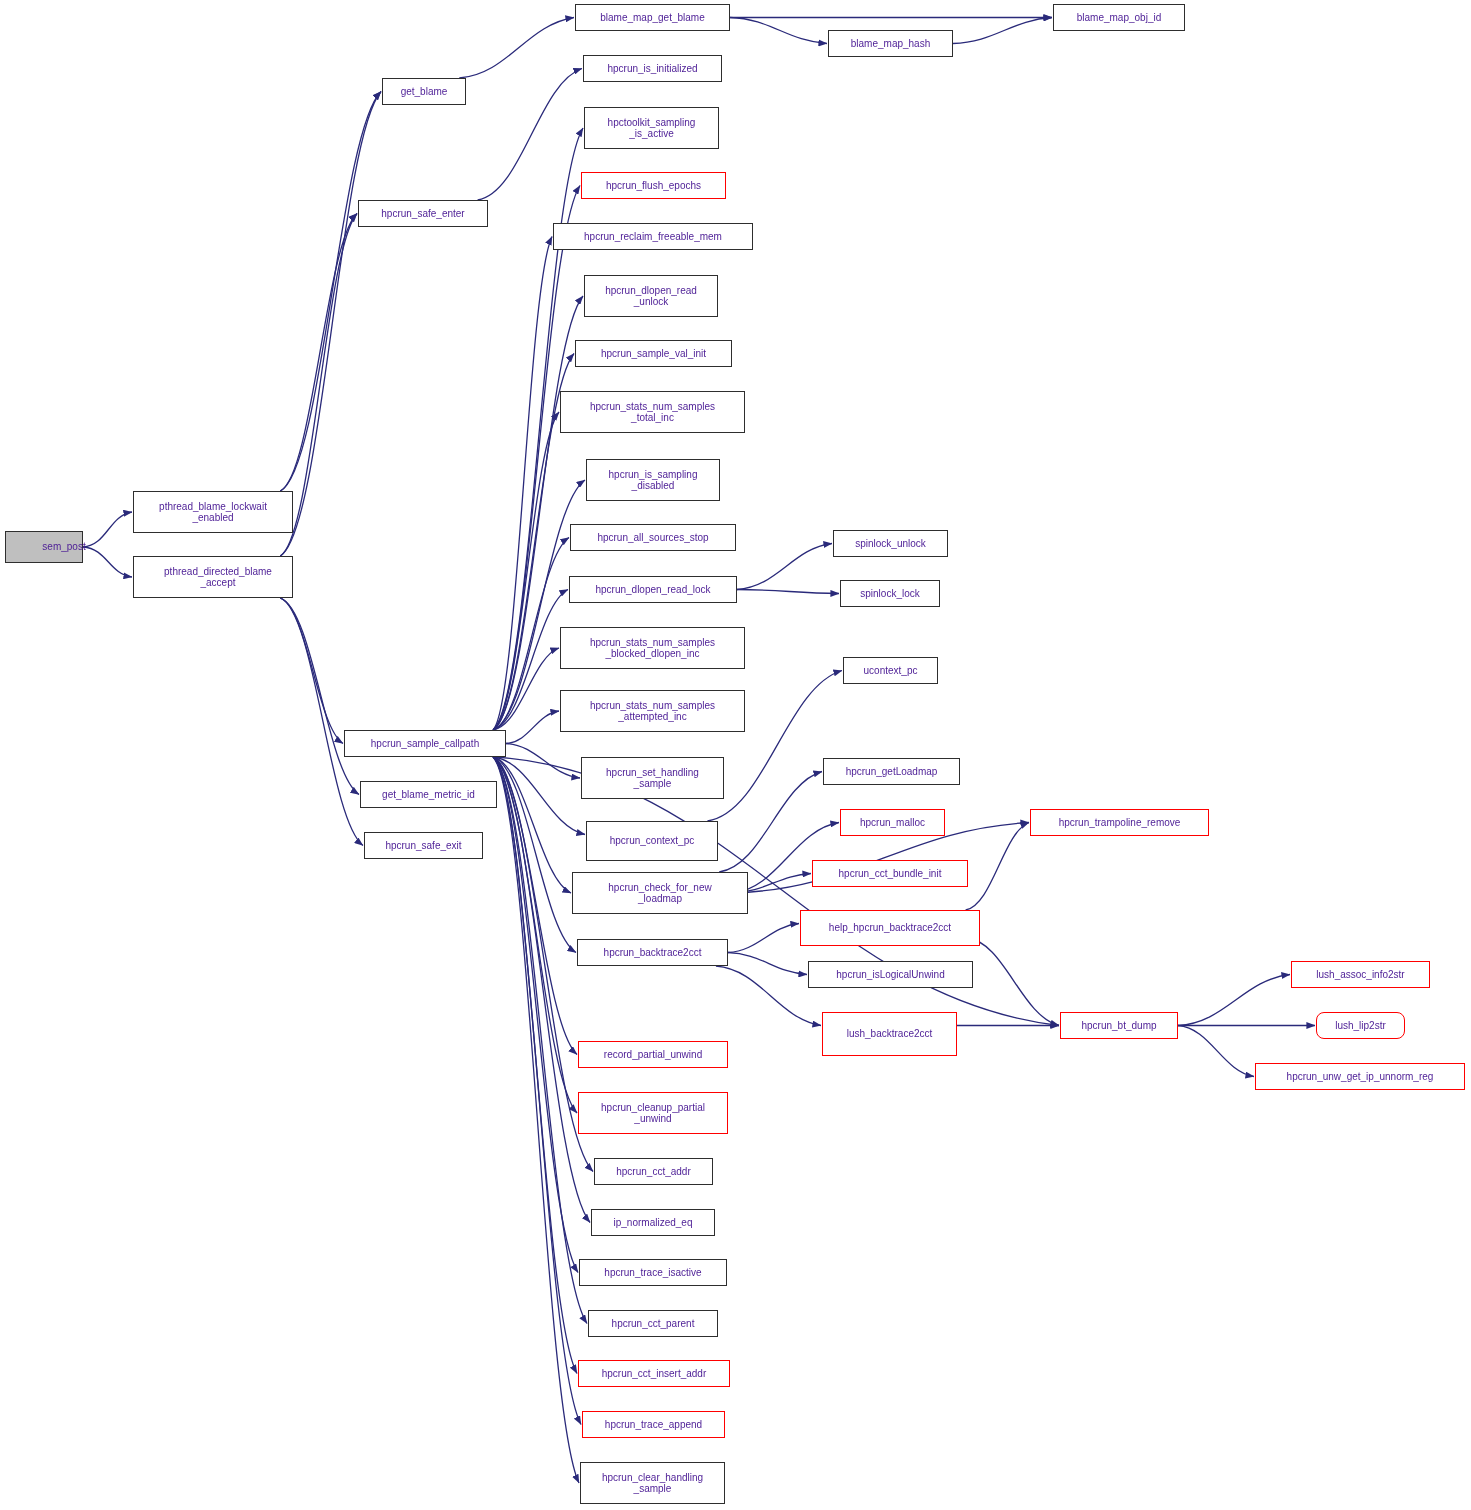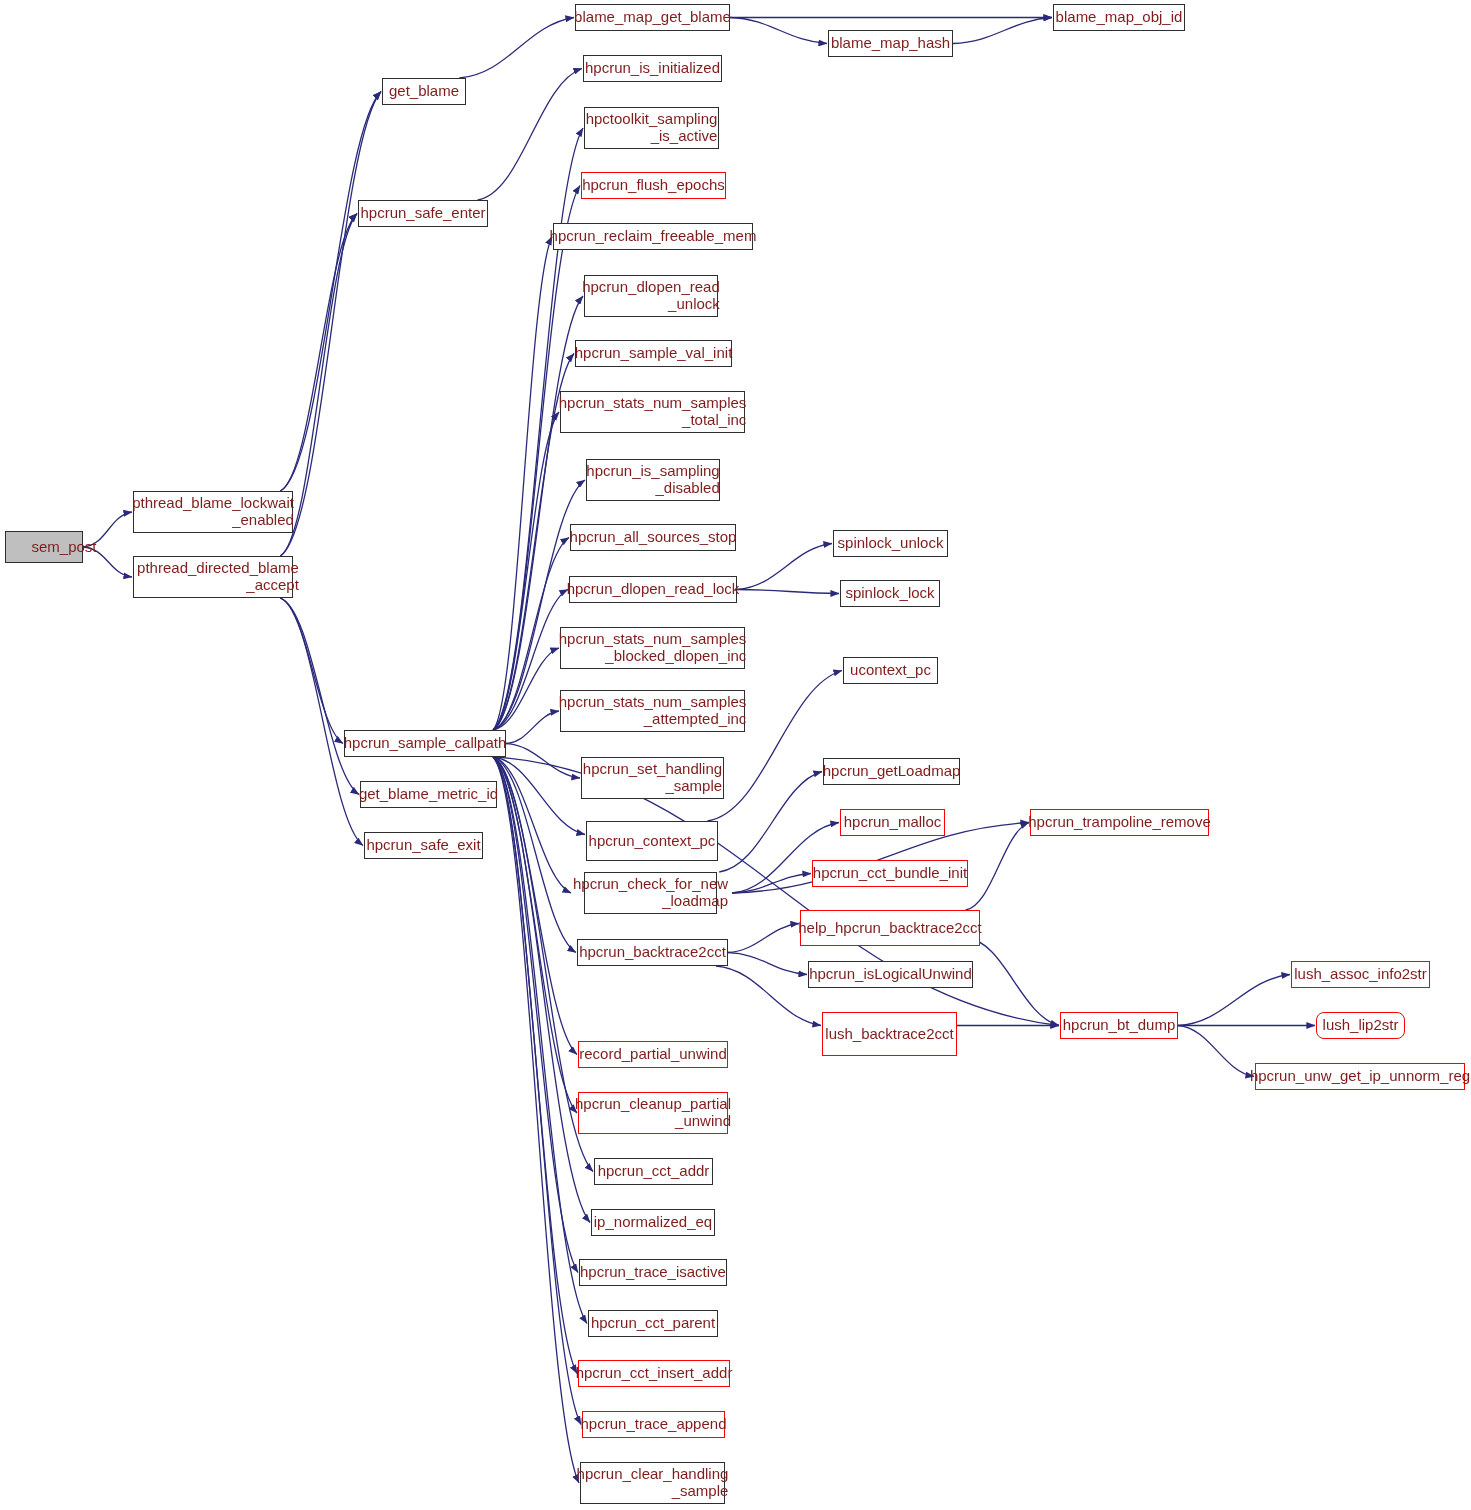--- a/index.html
+++ b/index.html
@@ -1,22 +1,22 @@
 <!DOCTYPE html>
 <html><head>
 <meta charset="utf-8">
 <style>
   html,body{margin:0;padding:0;background:#ffffff;}
   body{width:1471px;height:1510px;position:relative;overflow:hidden;
        font-family:"Liberation Sans","DejaVu Sans",sans-serif;}
   #graph{position:absolute;left:0;top:0;width:1471px;height:1510px;}
   svg#edges{position:absolute;left:0;top:0;width:1471px;height:1510px;pointer-events:none;}
   .node{position:absolute;box-sizing:border-box;display:flex;align-items:center;
-        justify-content:center;text-align:right;background:#ffffff;
-        border:1px solid #2e2e2e;font-size:15px;color:#7f1d1d;line-height:1.12;
+        justify-content:center;text-align:center;background:#ffffff;
+        border:1px solid #2e2e2e;font-size:10px;color:#4c1d95;line-height:1.12;
         letter-spacing:0px;white-space:pre-line;}
   .node.red{border:1px solid #ff0000;}
   .node.root{background:#bfbfbf;border:1px solid #2e2e2e;padding-left:40px;}
 </style>
 </head>
 <body>
 
 <div id="graph">
   <svg id="edges" viewBox="0 0 1471 1510">
     <defs>
@@ -108,21 +108,21 @@
 _disabled</div>
       <div class="node" style="left: 570px; top: 524px; width: 166px; height: 27px;">hpcrun_all_sources_stop</div>
       <div class="node" style="left: 569px; top: 576px; width: 168px; height: 27px;">hpcrun_dlopen_read_lock</div>
       <div class="node" style="left: 560px; top: 627px; width: 185px; height: 42px;">hpcrun_stats_num_samples
 _blocked_dlopen_inc</div>
       <div class="node" style="left: 560px; top: 690px; width: 185px; height: 42px;">hpcrun_stats_num_samples
 _attempted_inc</div>
       <div class="node" style="left: 581px; top: 757px; width: 143px; height: 42px;">hpcrun_set_handling
 _sample</div>
       <div class="node" style="left: 586px; top: 821px; width: 132px; height: 40px;">hpcrun_context_pc</div>
-      <div class="node" style="left: 584px; top: 872px; width: 133px; height: 42px;">hpcrun_check_for_new
+      <div class="node" style="left: 572px; top: 872px; width: 176px; height: 42px;">hpcrun_check_for_new
 _loadmap</div>
       <div class="node" style="left: 577px; top: 939px; width: 151px; height: 27px;">hpcrun_backtrace2cct</div>
       <div class="node red" style="left: 578px; top: 1041px; width: 150px; height: 27px;">record_partial_unwind</div>
       <div class="node red" style="left: 578px; top: 1092px; width: 150px; height: 42px;">hpcrun_cleanup_partial
 _unwind</div>
       <div class="node" style="left: 594px; top: 1158px; width: 119px; height: 27px;">hpcrun_cct_addr</div>
       <div class="node" style="left: 591px; top: 1209px; width: 124px; height: 27px;">ip_normalized_eq</div>
       <div class="node" style="left: 579px; top: 1259px; width: 148px; height: 27px;">hpcrun_trace_isactive</div>
       <div class="node" style="left: 588px; top: 1310px; width: 130px; height: 27px;">hpcrun_cct_parent</div>
       <div class="node red" style="left: 578px; top: 1360px; width: 152px; height: 27px;">hpcrun_cct_insert_addr</div>

